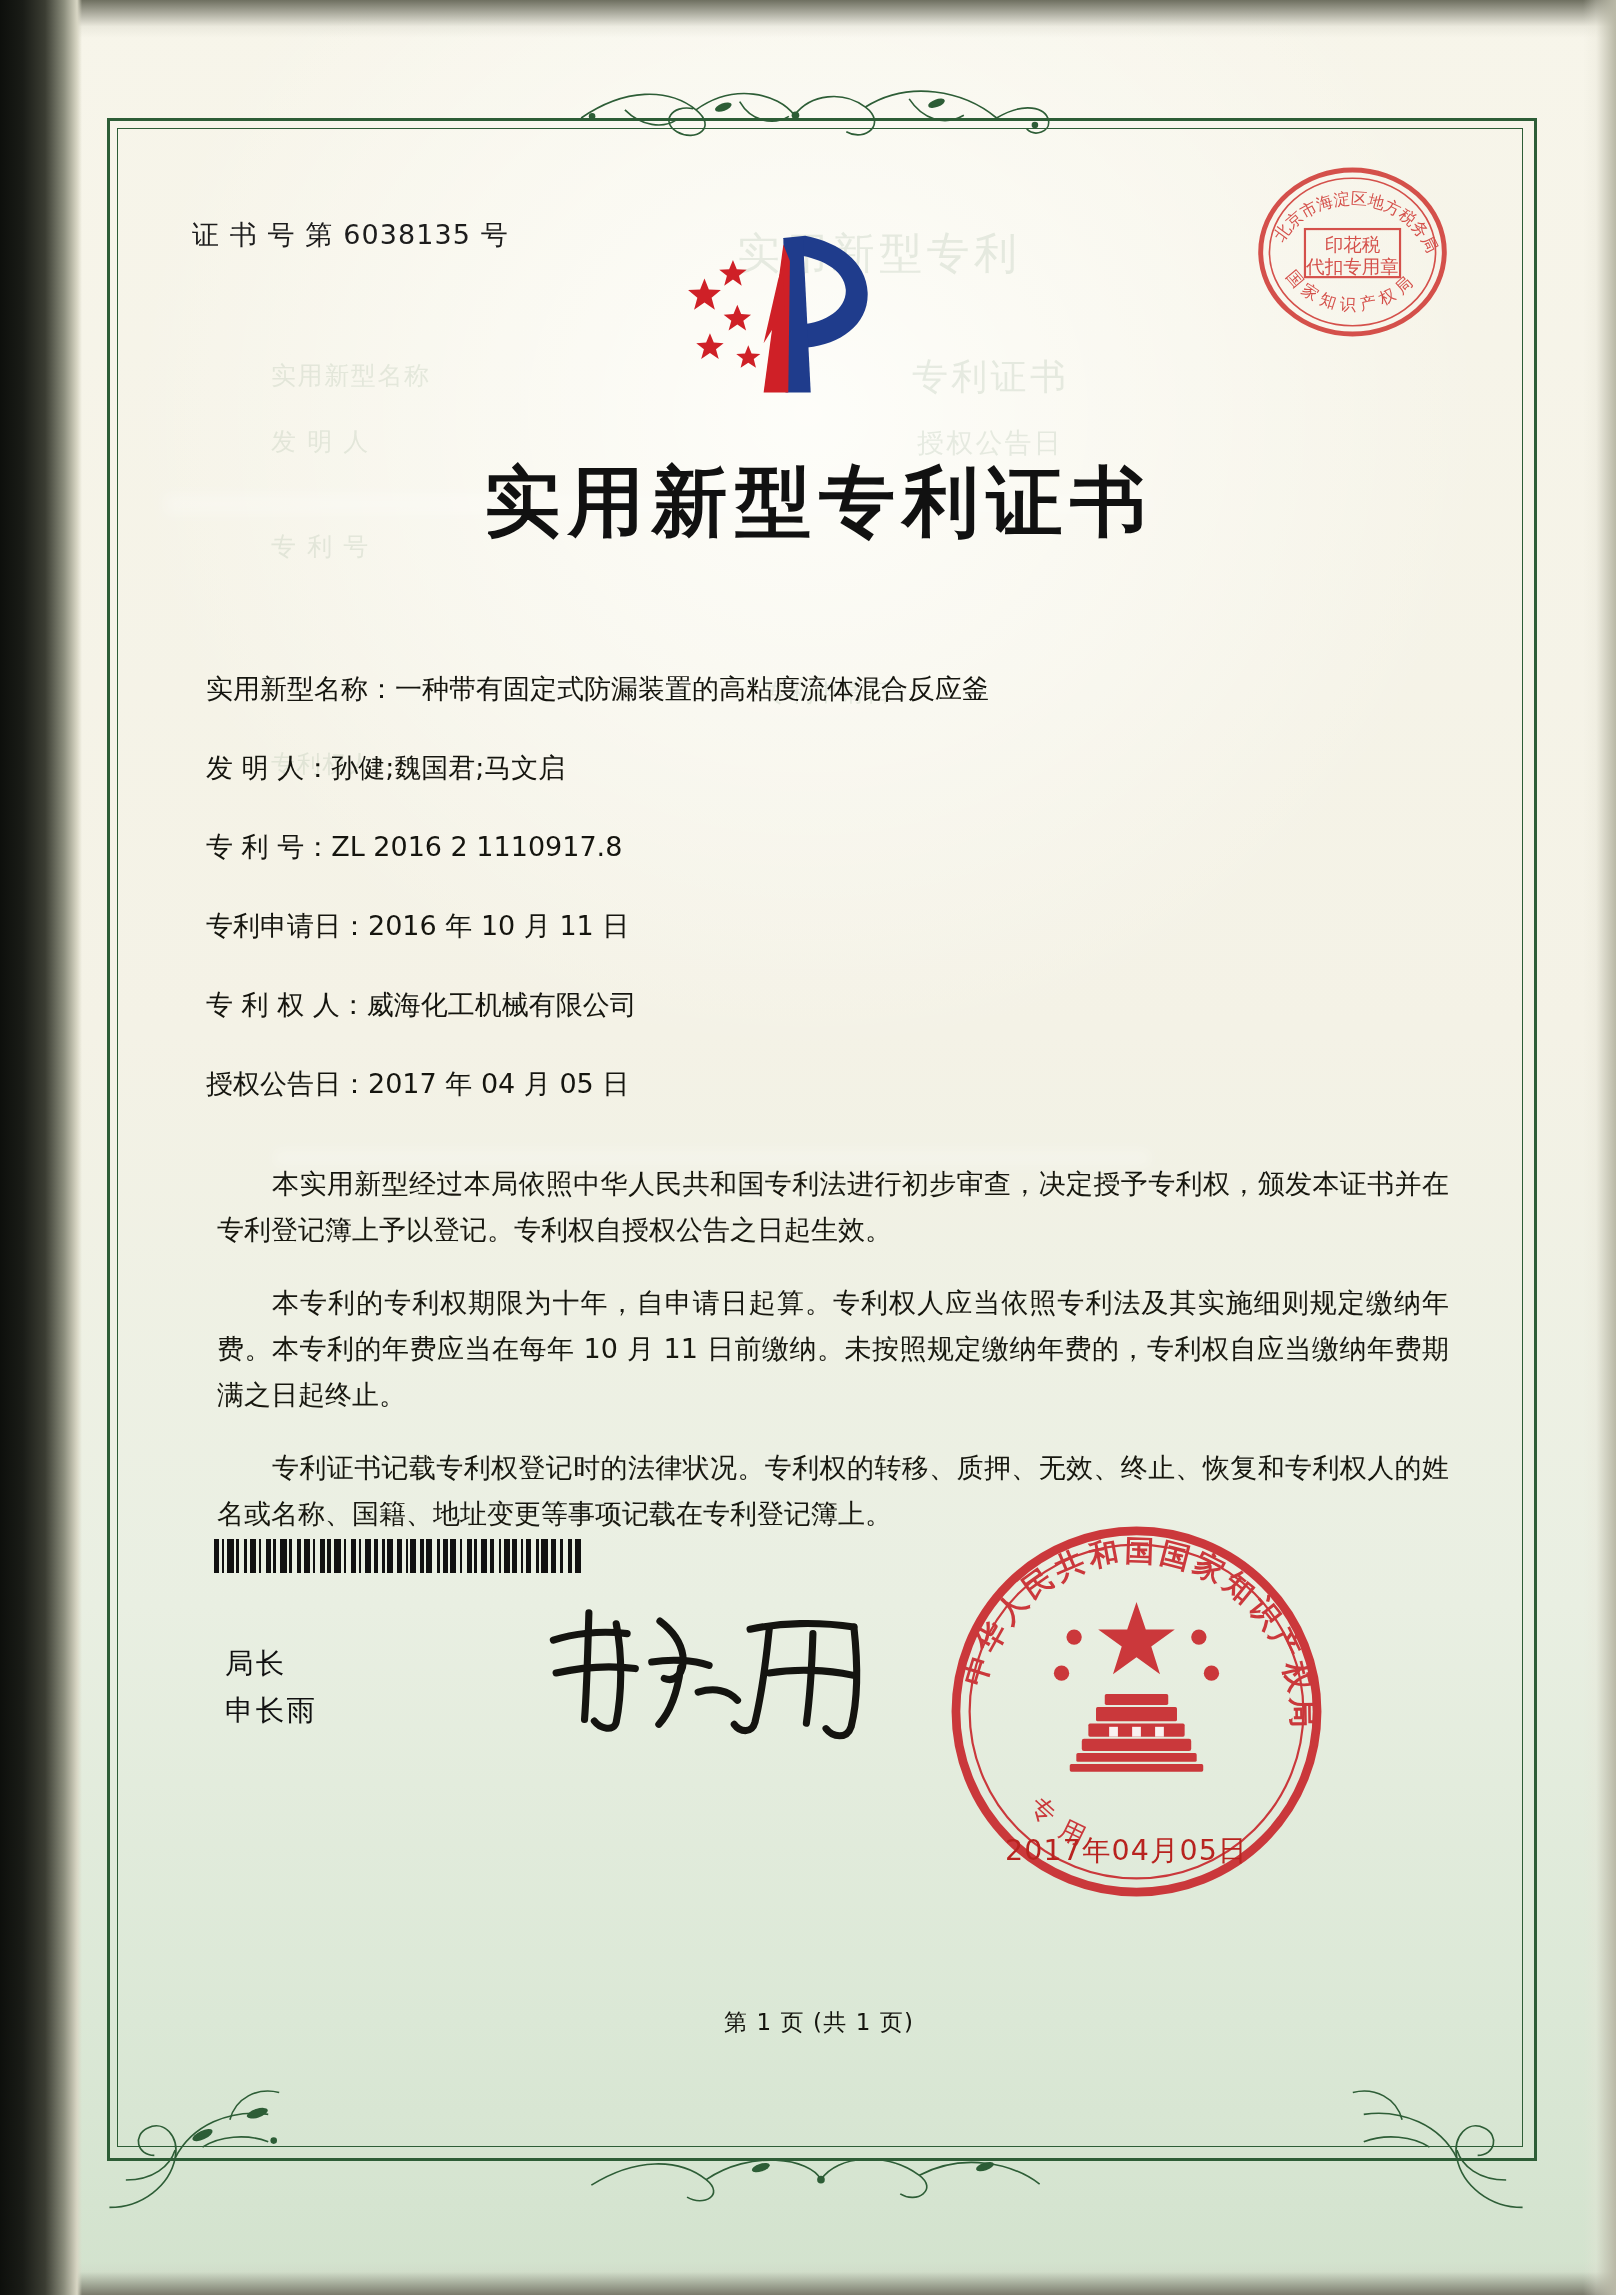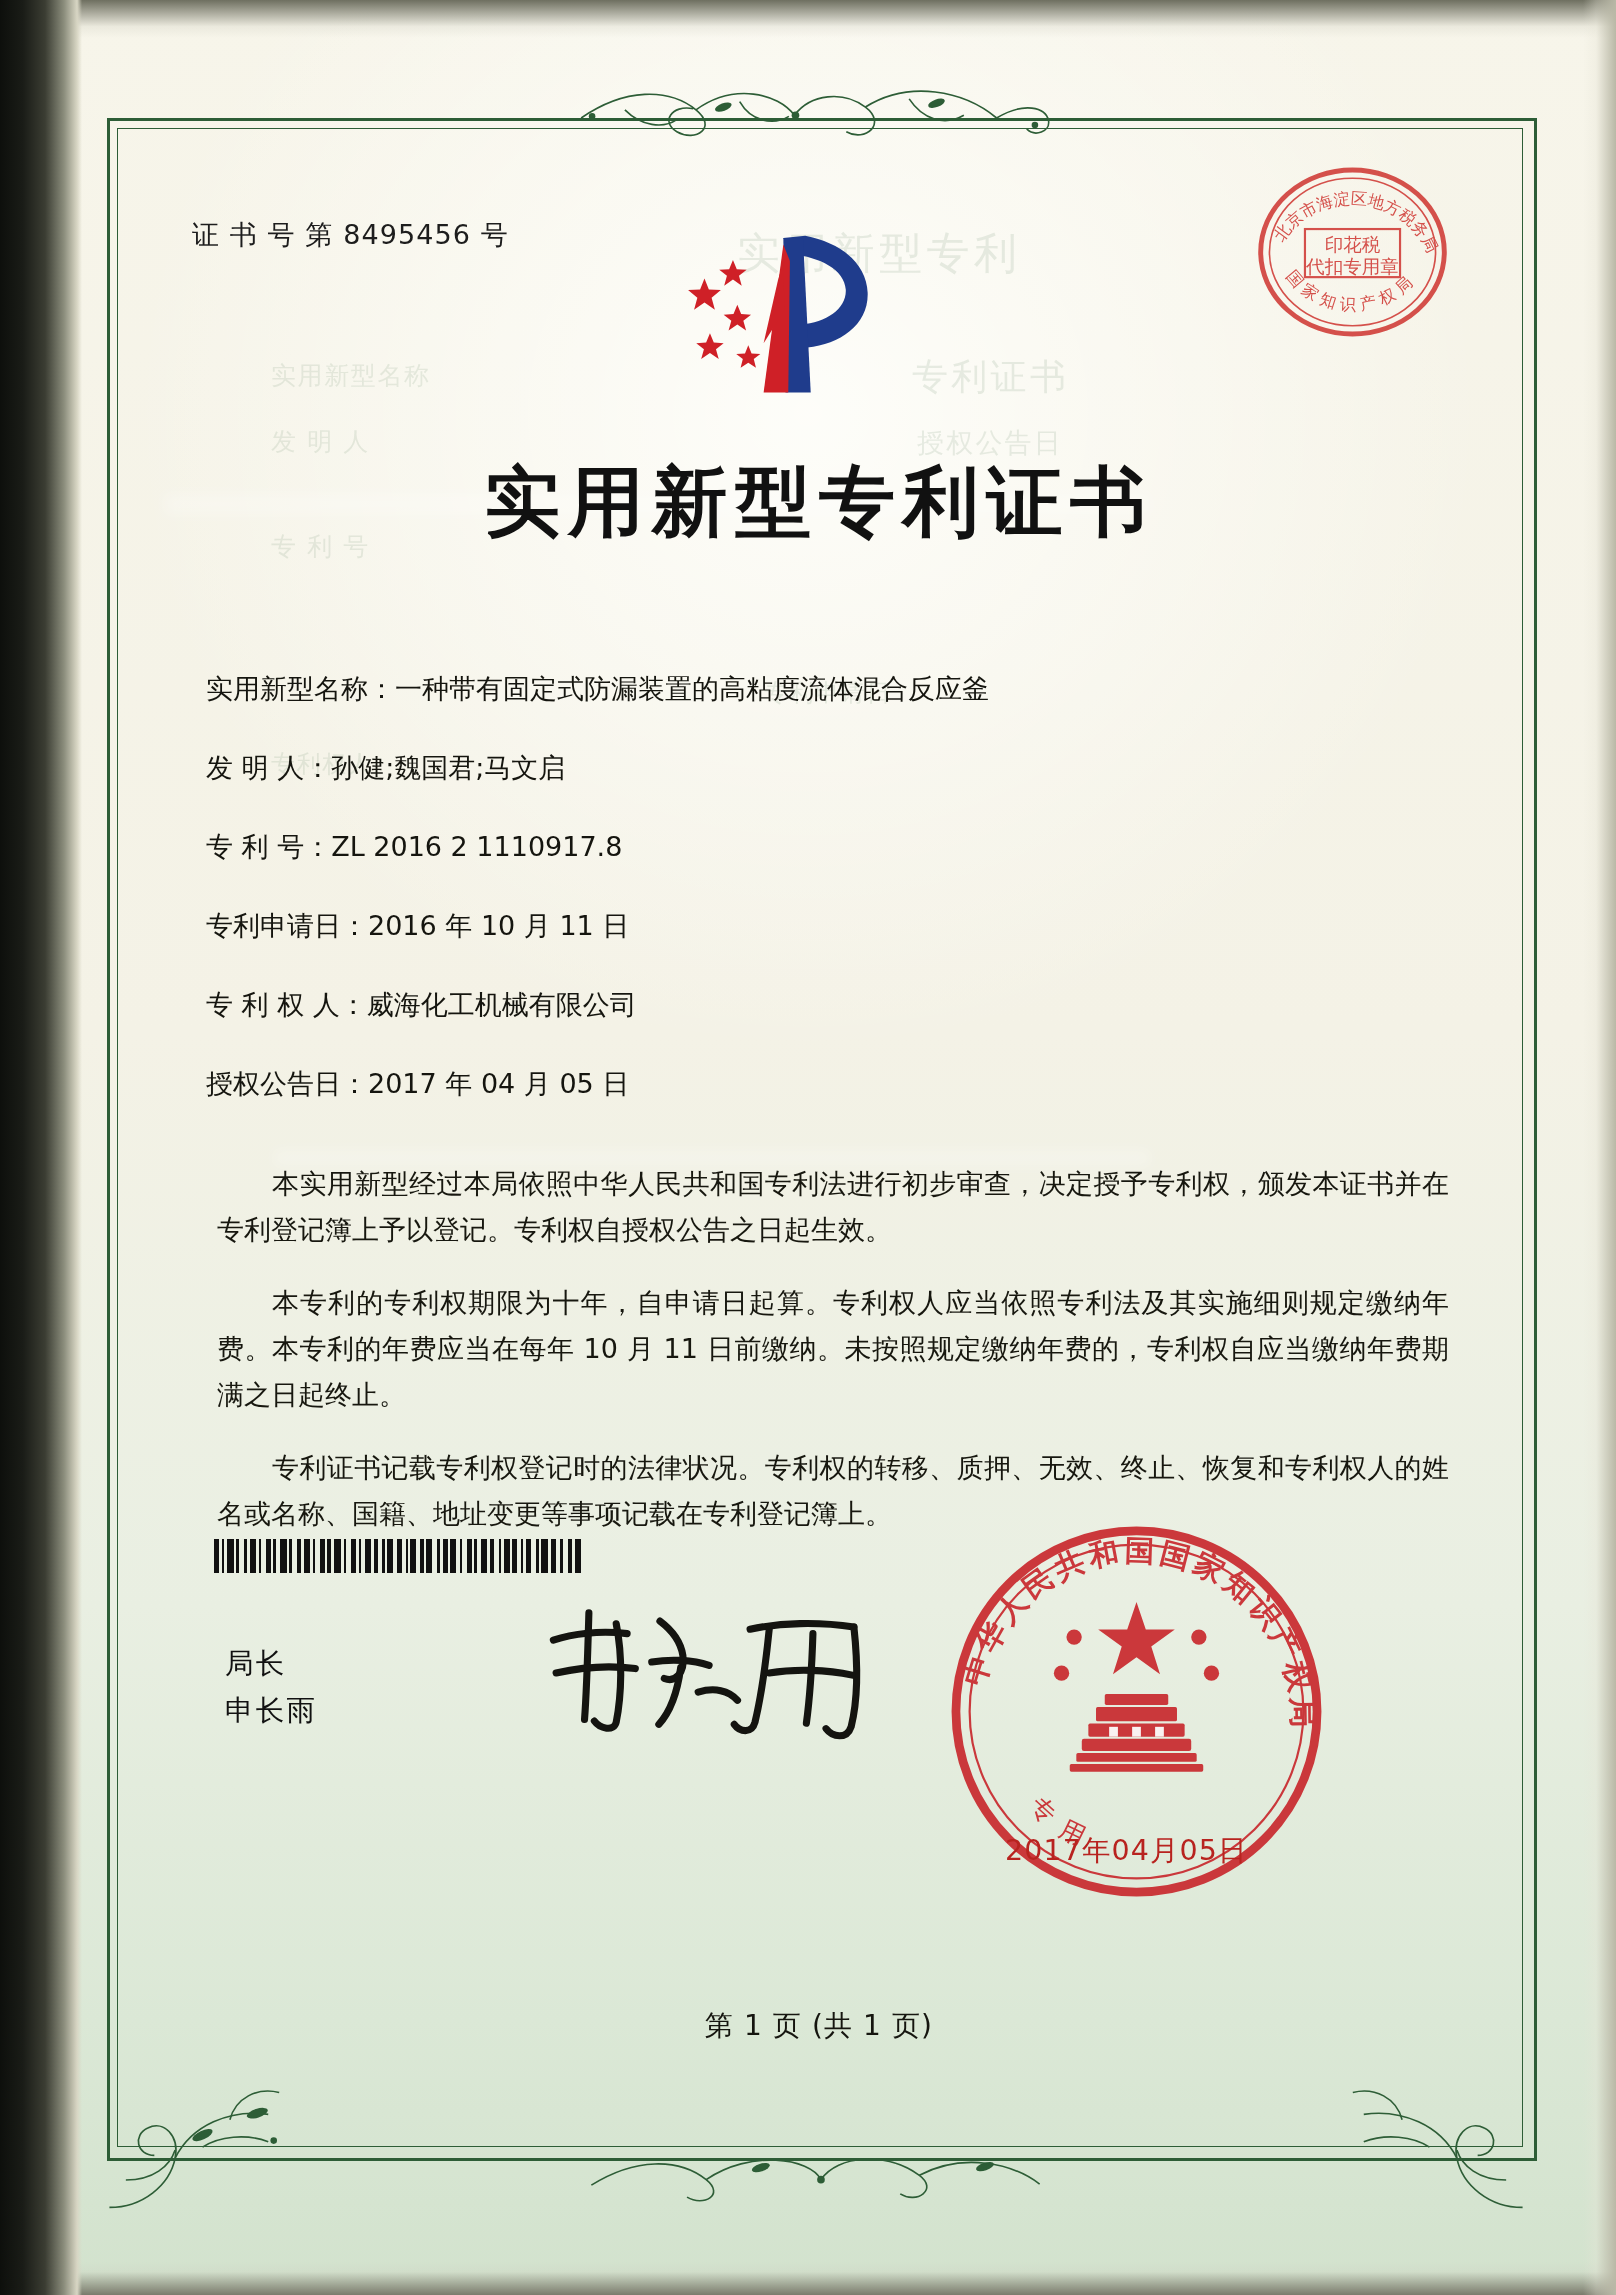--- a/index.html
+++ b/index.html
@@ -198,21 +198,21 @@
     color: #b8231f;
     font-family: "DejaVu Sans", sans-serif;
     letter-spacing: 1.1px;
     white-space: nowrap;
   }
 
   .page-no {
     position: absolute;
     left: 0; right: 0; top: 1889px;
     text-align: center;
-    font-size: 28px;
+    font-size: 23px;
     color: #15150f;
     font-family: "DejaVu Sans", sans-serif;
     letter-spacing: 1.1px;
   }
 
   
   .streak {
     position: absolute;
     background: rgba(255,255,255,0.25);
     filter: blur(6.6px);
@@ -294,21 +294,21 @@
 
   <div class="ghost" id="ghost1">实用新型专利</div>
   <div class="ghost" id="ghost2">专利证书</div>
   <div class="ghost" id="ghost3">实用新型名称</div>
   <div class="ghost" id="ghost4">发 明 人</div>
   <div class="ghost" id="ghost5">专 利 号</div>
   <div class="ghost" id="ghost6">授权公告日</div>
   <div class="ghost" id="ghost7">专利权人</div>
   <div class="ghost" id="ghost8">专利申请日</div>
 
-  <div class="cert-no">证 书 号 第 8495456 号</div>
+  <div class="cert-no">证 书 号 第 6038135 号</div>
 
   <svg id="logo" viewBox="0 0 420 330">
     <path d="M196 18 L236 14 C300 26, 348 64, 350 118 C352 176, 300 212, 240 218 L228 176 C276 172, 312 146, 310 112 C308 76, 262 52, 212 48 Z" fill="#1f3c8c"></path>
     <path d="M196 18 L232 20 L246 300 L200 300 Z" fill="#1f3c8c"></path>
     <path d="M196 30 L160 300 L205 300 L208 60 Z" fill="#cf2027"></path>
     <path d="M186 96 L196 62 L198 150 L160 210 Z" fill="#cf2027"></path>
     <g fill="#cf2027">
       <polygon points="52,92 60,112 82,113 65,127 71,149 52,136 33,149 39,127 22,113 44,112"></polygon>
       <polygon points="104,58 111,75 129,76 115,87 120,105 104,94 88,105 93,87 79,76 97,75"></polygon>
       <polygon points="112,140 119,157 137,158 123,169 128,187 112,176 96,187 101,169 87,158 105,157"></polygon>

